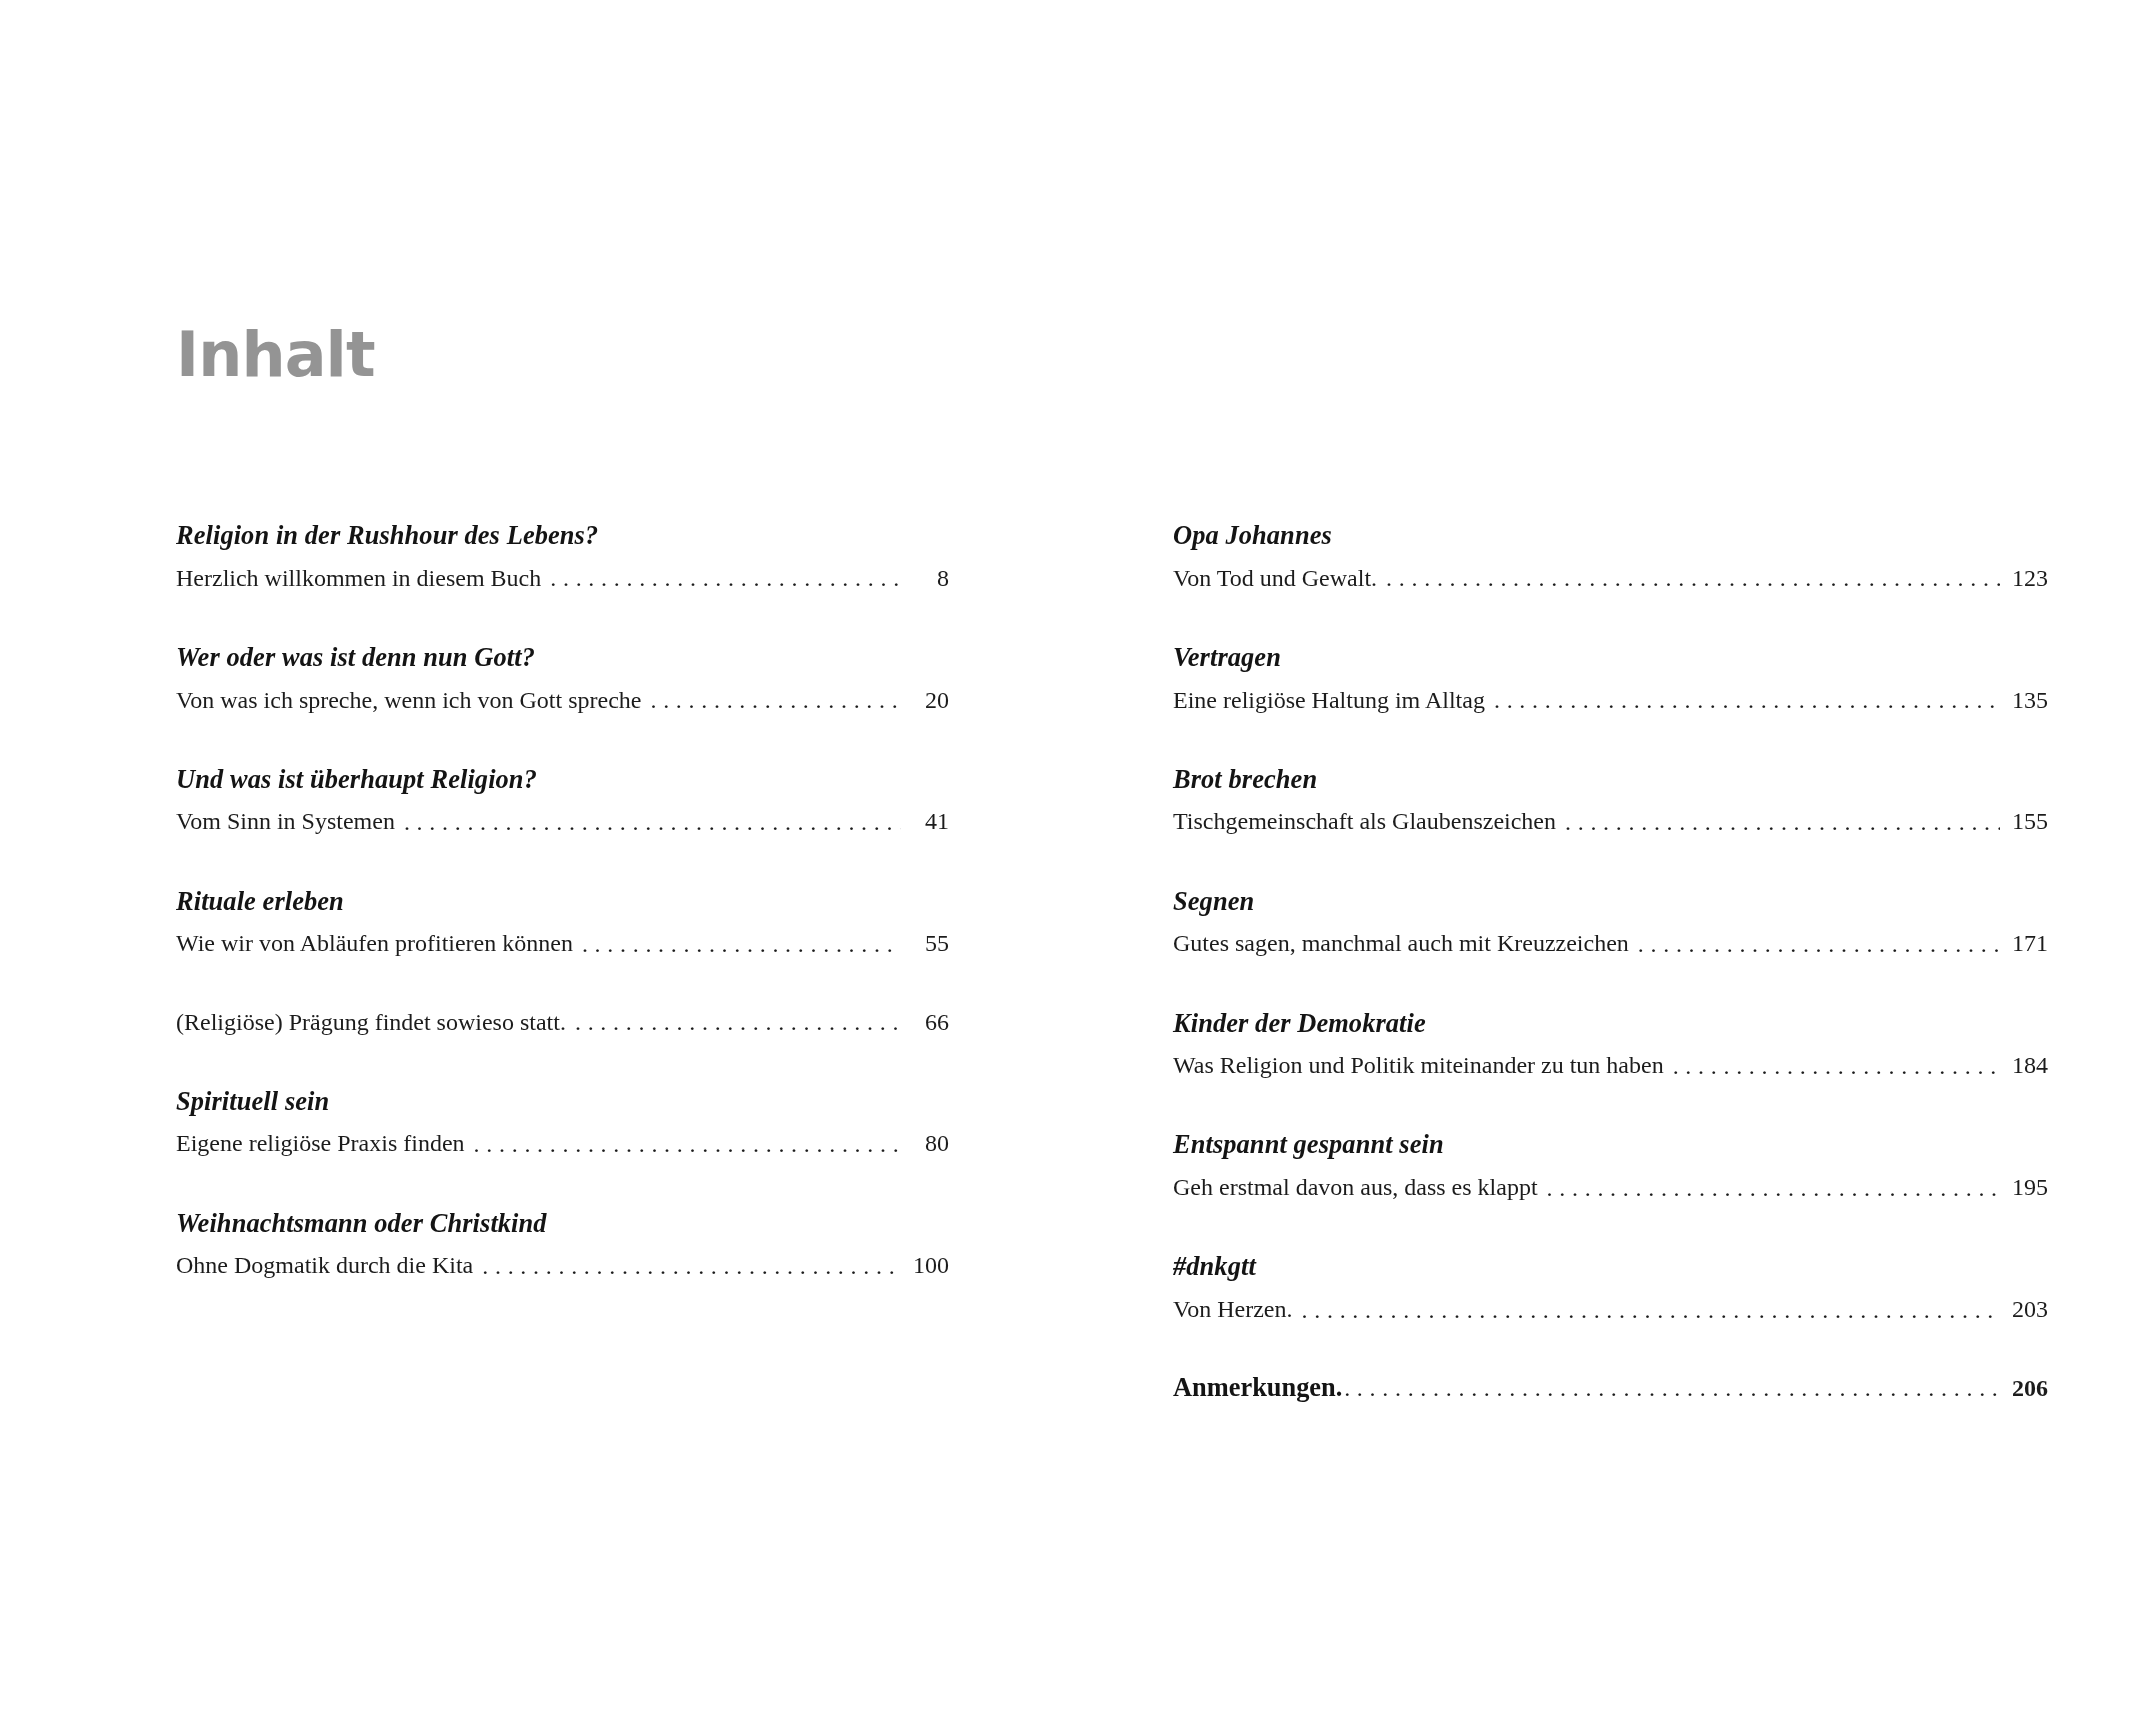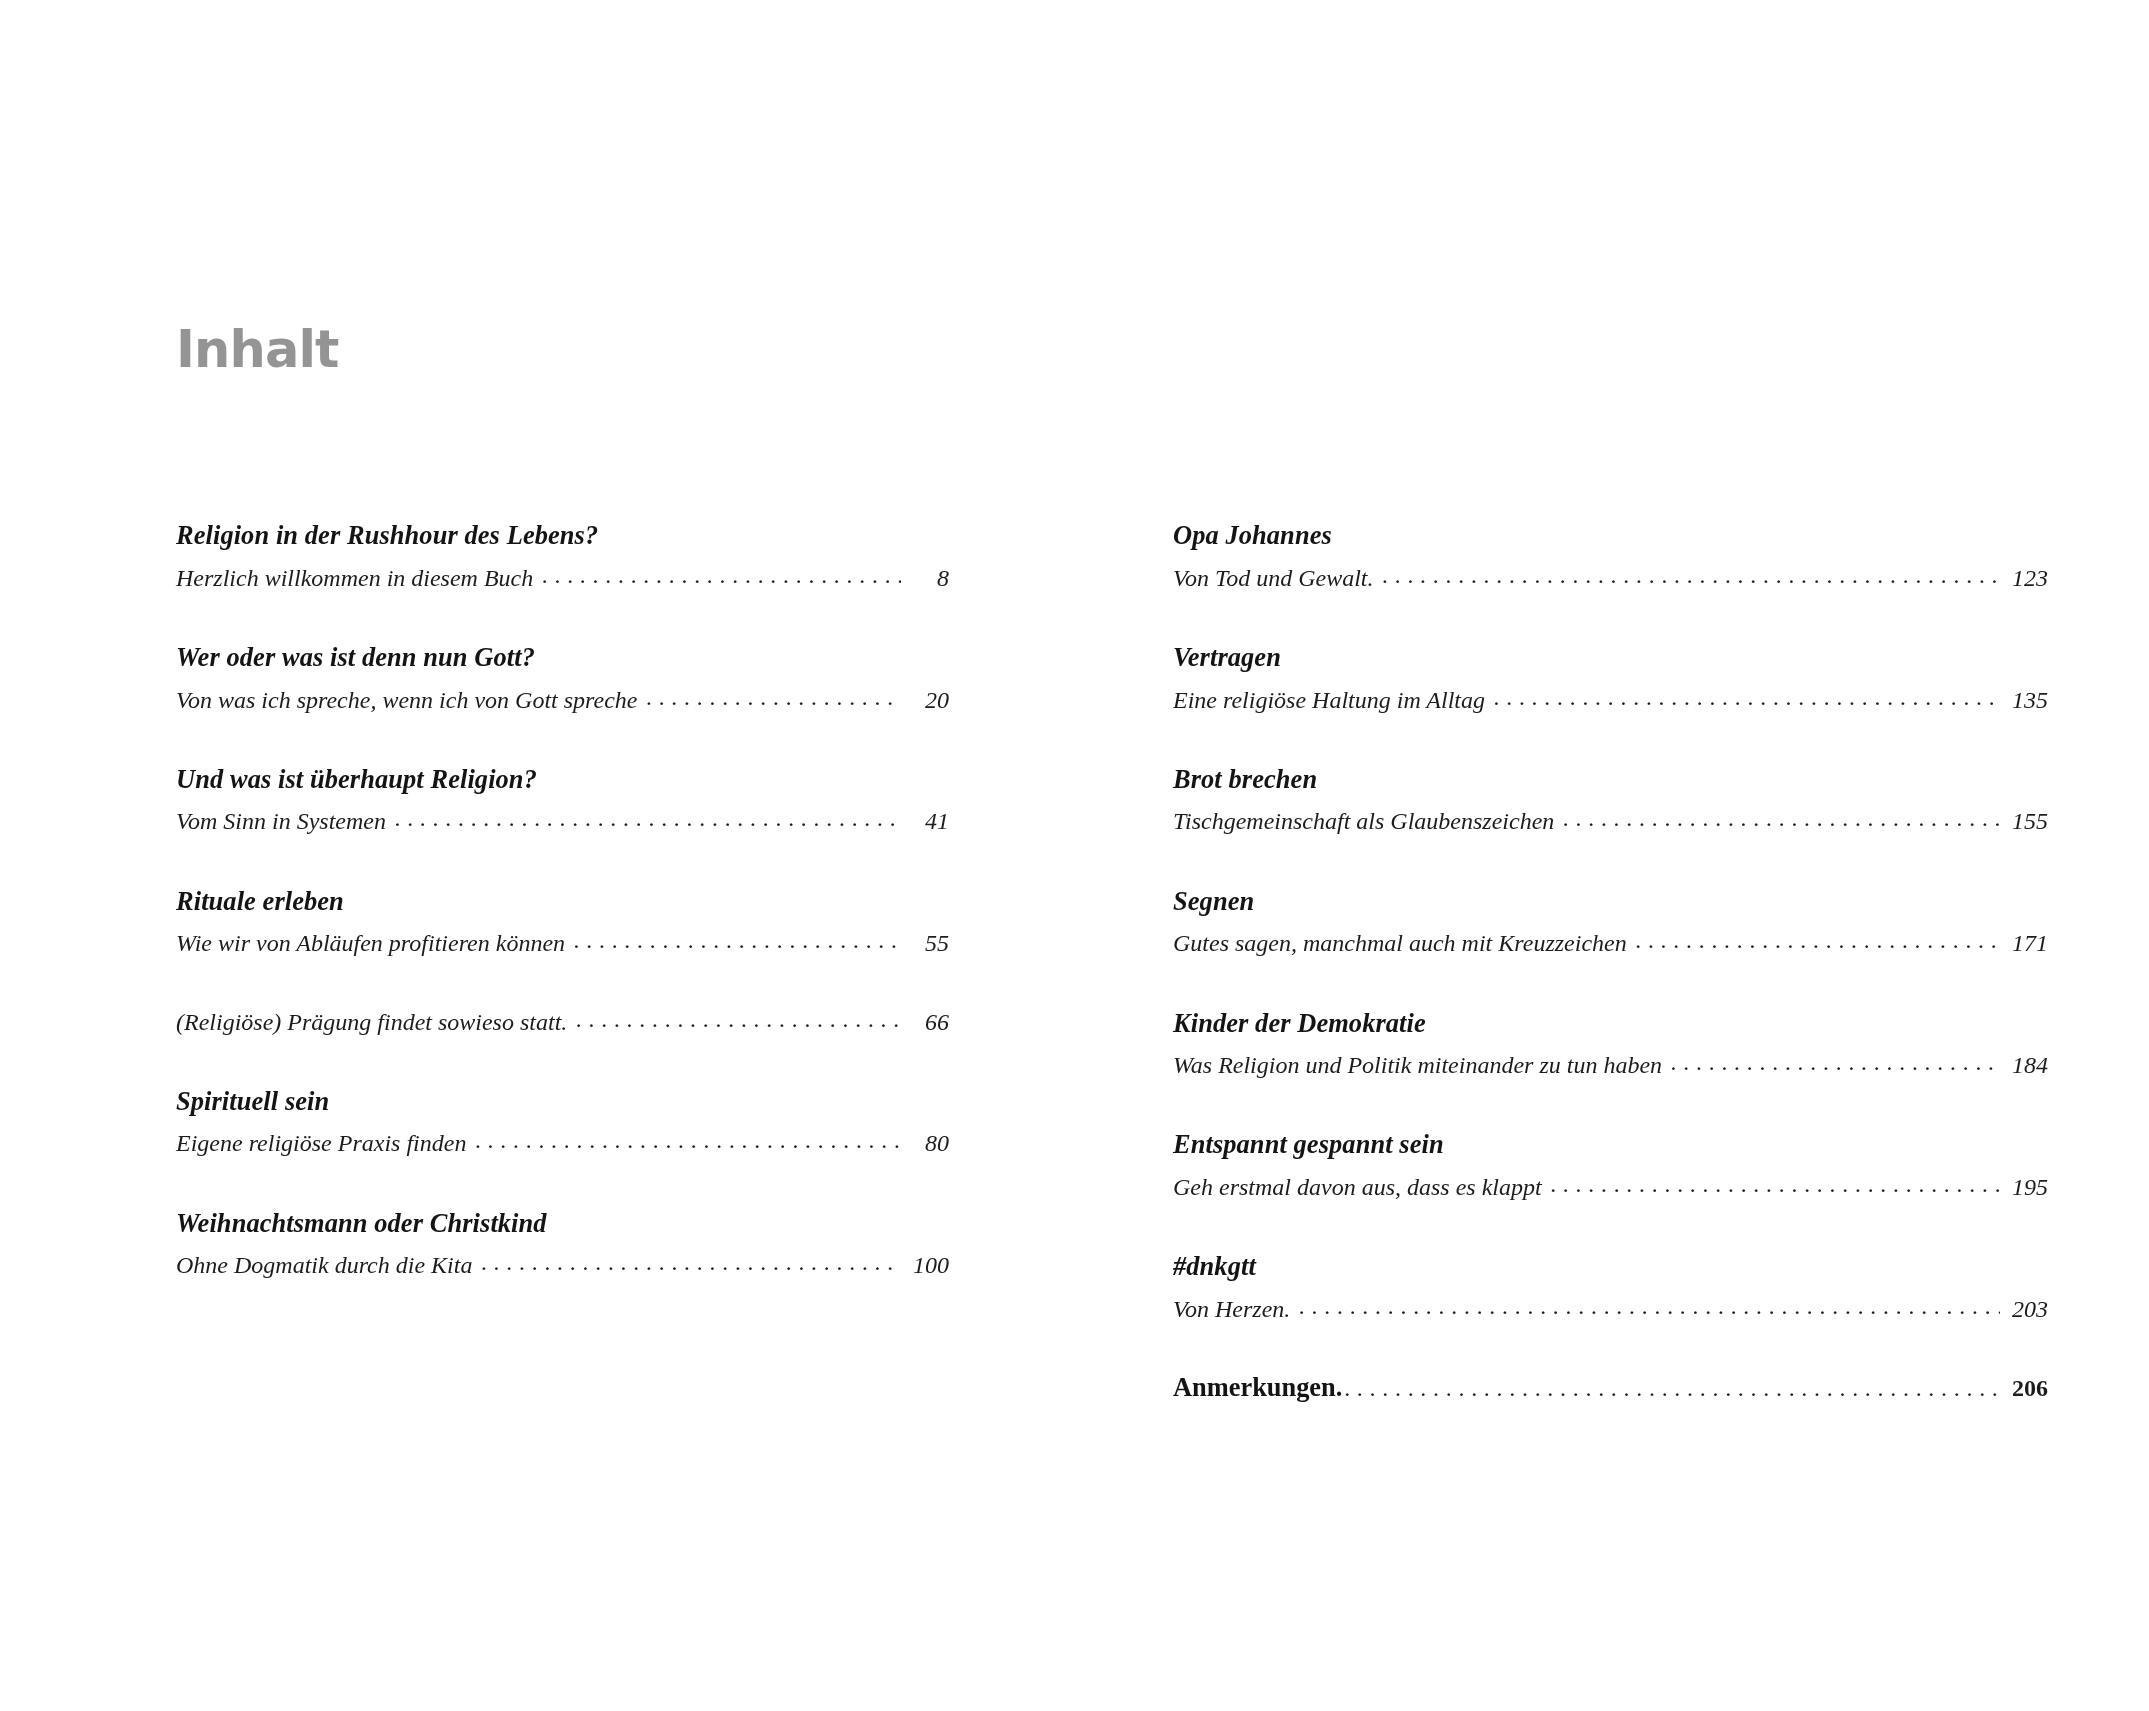--- a/index.html
+++ b/index.html
@@ -24,21 +24,21 @@
     height: 1711px;
     background: #ffffff;
   }
 
   .page-title {
     position: absolute;
     left: 176px;
     top: 324px;
     font-family: "DejaVu Sans", sans-serif;
     font-weight: bold;
-    font-size: 51px;
+    font-size: 62px;
     letter-spacing: -0.9px;
     color: #949494;
     line-height: 1;
     text-align: right;
   }
 
   .columns {
     position: absolute;
     left: 0;
     top: 519px;
@@ -74,26 +74,25 @@
     font-size: 26.4px;
     line-height: 1.25;
     color: #141414;
     margin-bottom: 10.7px;
     letter-spacing: 0.1px;
     font-style: italic;
   }
 
   .entry-sub {
     display: flex;
-    align-items: flex-start;
+    align-items: center;
     font-size: 24px;
     line-height: 1.3;
     color: #1c1c1c;
     white-space: nowrap;
-    font-style: italic;
   }
 
   .sub-text {
     flex: 0 0 auto;
   }
 
   .leader {
     flex: 1 1 auto;
     overflow: hidden;
     white-space: nowrap;

